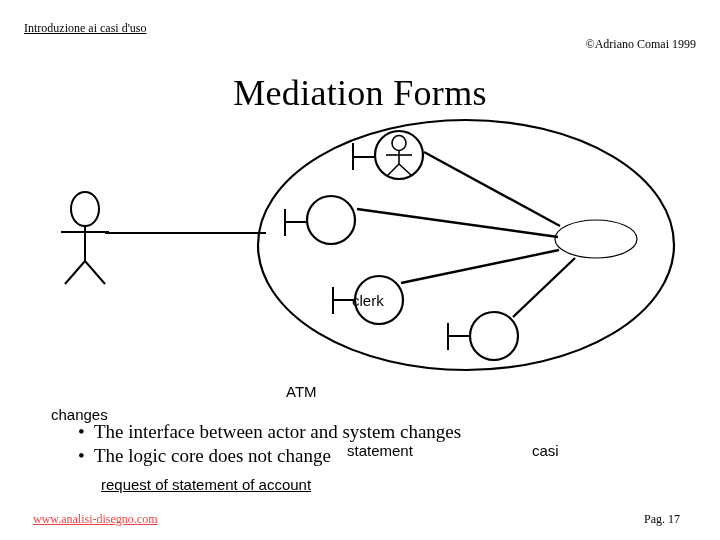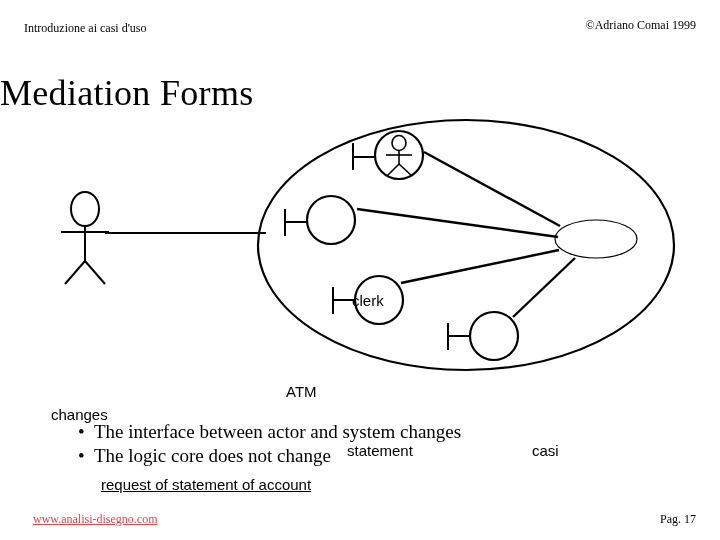--- a/index.html
+++ b/index.html
@@ -22,36 +22,37 @@
     height: 540px;
   }
   .hdr-left {
     position: absolute;
     left: 24px;
     top: 21px;
     font-family: "Liberation Serif", serif;
     font-size: 12px;
     line-height: 14px;
     white-space: nowrap;
+    text-decoration: underline;
   }
   .hdr-right {
     position: absolute;
     right: 24px;
-    top: 18px;
+    top: 37px;
     font-family: "Liberation Serif", serif;
     font-size: 12px;
     line-height: 14px;
     white-space: nowrap;
   }
   .title {
     position: absolute;
     left: 0;
     top: 72px;
     width: 720px;
-    text-align: left;
+    text-align: center;
     font-family: "Liberation Serif", serif;
     font-size: 36px;
     line-height: 42px;
     font-weight: normal;
     letter-spacing: 0.3px;
   }
   .diagram {
     position: absolute;
     left: 0;
     top: 110px;
@@ -89,21 +90,21 @@
     bottom: 14px;
     font-family: "Liberation Serif", serif;
     font-size: 12px;
     line-height: 14px;
     color: #ef4444;
     text-decoration: underline;
     white-space: nowrap;
   }
   .footer-page {
     position: absolute;
-    right: 24px;
+    right: 40px;
     bottom: 14px;
     font-family: "Liberation Serif", serif;
     font-size: 12px;
     line-height: 14px;
     white-space: nowrap;
   }
 </style>
 </head>
 <body>
 

